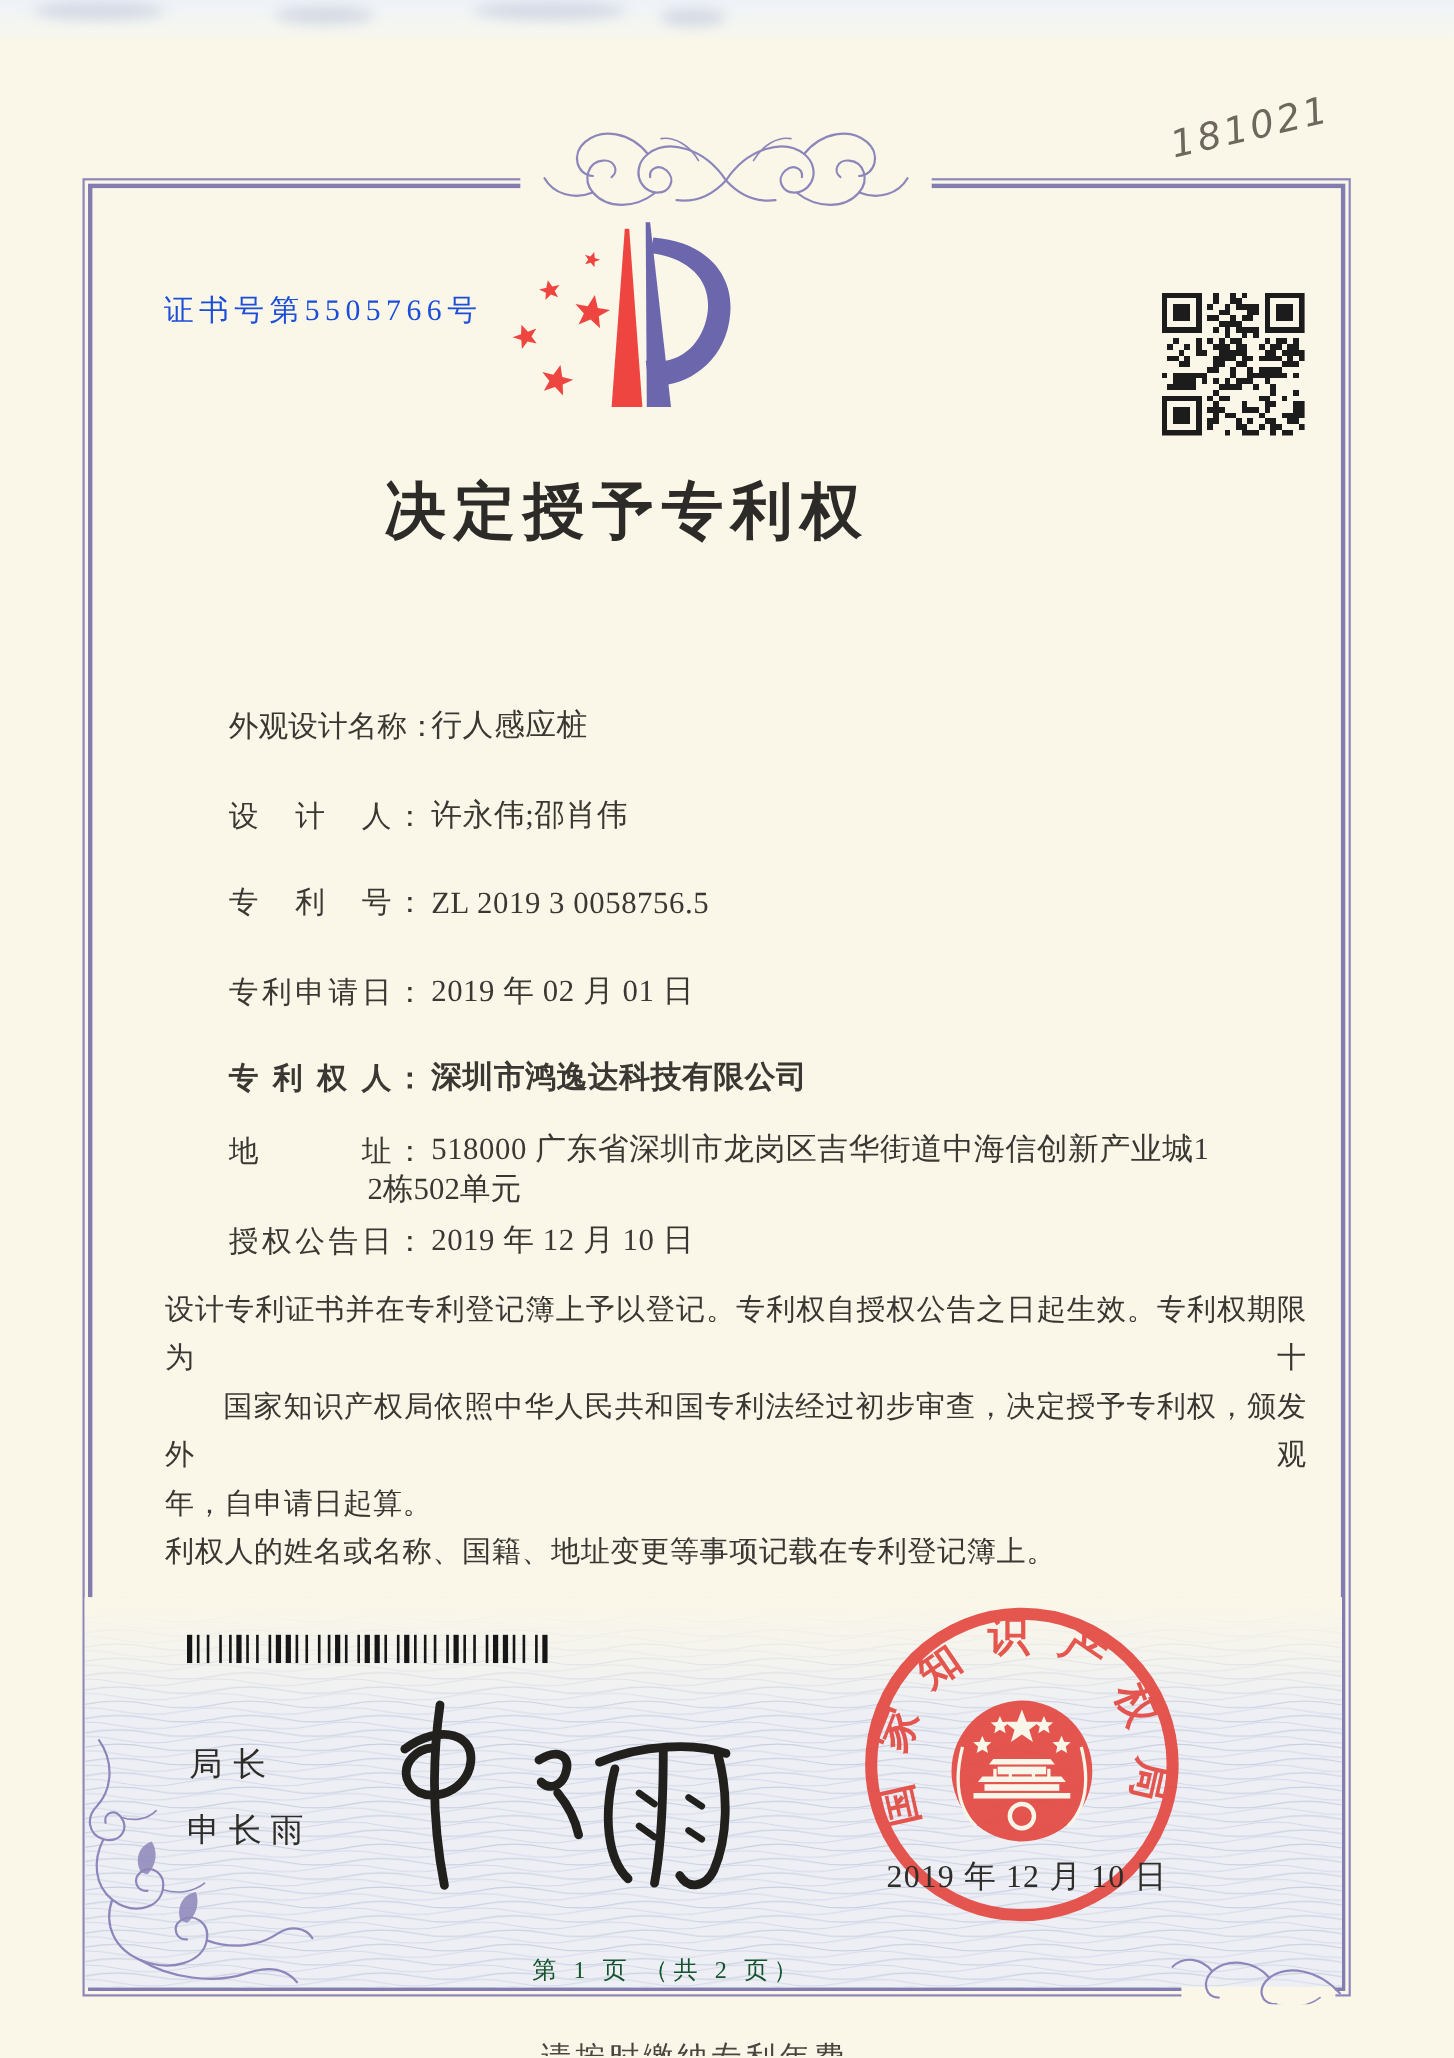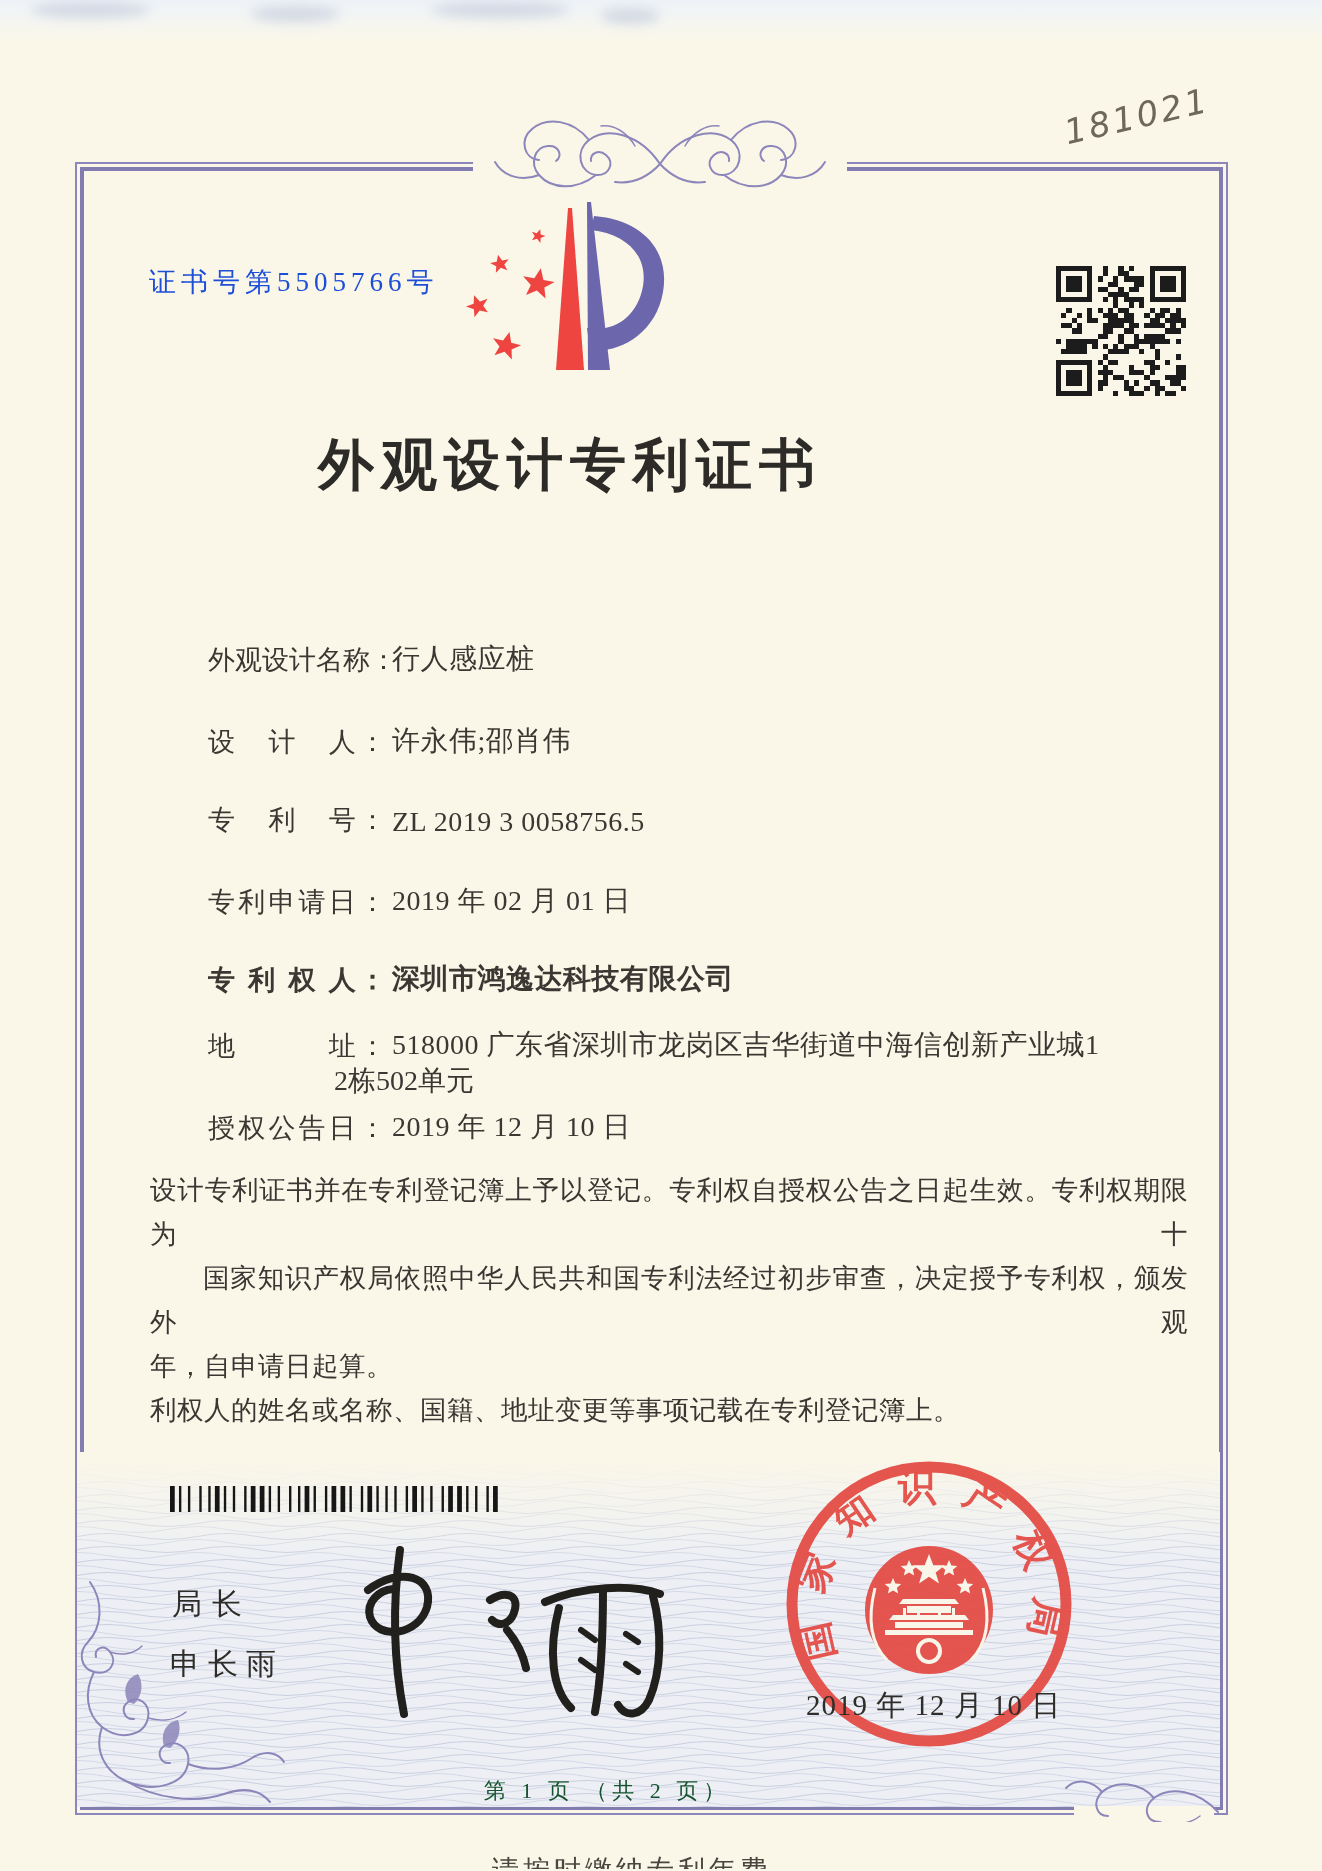--- a/index.html
+++ b/index.html
@@ -362,21 +362,21 @@
           <rect x="90" y="0" width="35" height="35"></rect>
           <rect x="95" y="5" width="25" height="25" fill="#faf7e9"></rect>
           <rect x="100" y="10" width="15" height="15" fill="#1c1c1c"></rect>
           <rect x="0" y="90" width="35" height="35"></rect>
           <rect x="5" y="95" width="25" height="25" fill="#faf7e9"></rect>
           <rect x="10" y="100" width="15" height="15" fill="#1c1c1c"></rect>
         </g>
       </svg>
   </div>
 
-  <div class="title">外观设计专利证书</div>
+  <div class="title">决定授予专利权</div>
 
   <div class="row" style="top:640px;">
     <span class="lbl">外观设计名称：</span><span class="val">行人感应桩</span>
   </div>
   <div class="row" style="top:722px;">
     <span class="lbl">设　计　人：</span><span class="val">许永伟;邵肖伟</span>
   </div>
   <div class="row" style="top:802px;">
     <span class="lbl">专　利　号：</span><span class="val">ZL 2019 3 0058756.5</span>
   </div>

